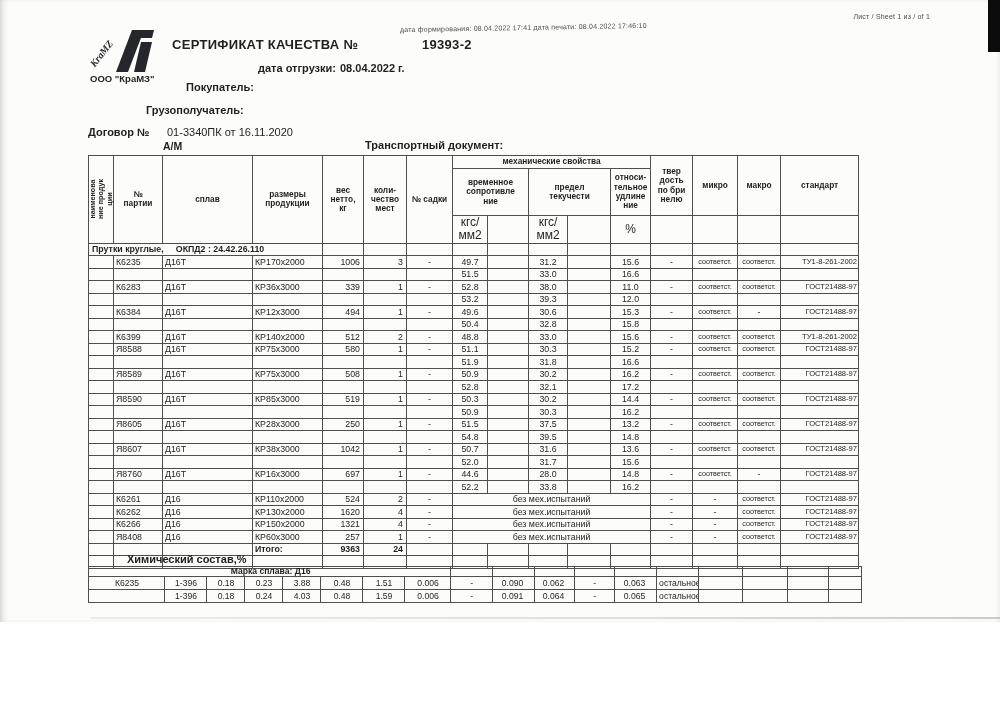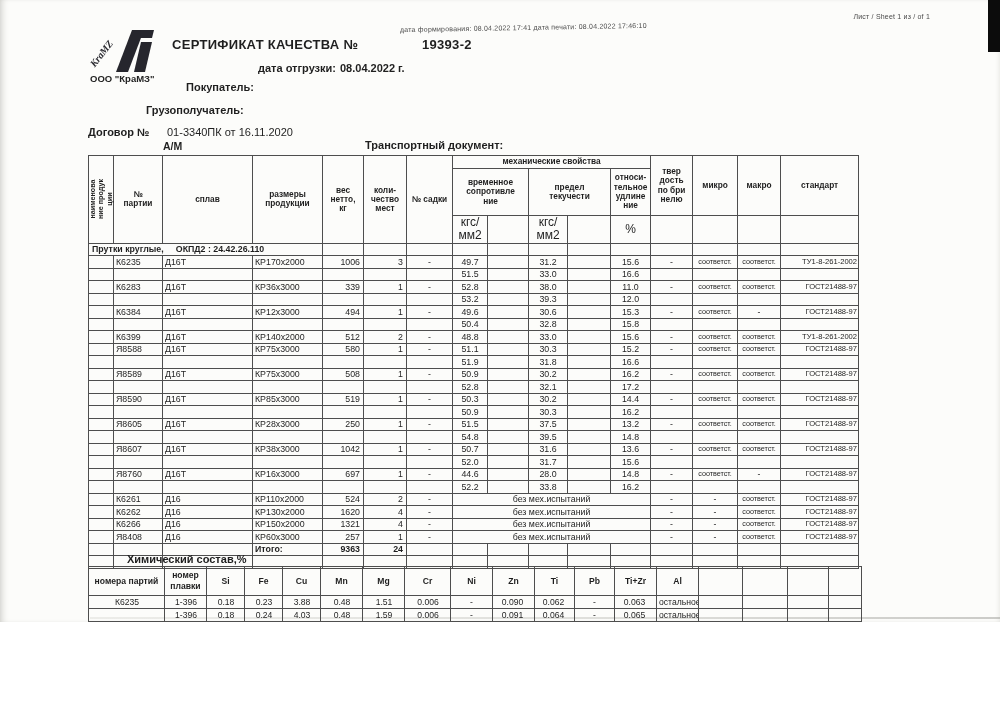--- a/index.html
+++ b/index.html
@@ -633,36 +633,28 @@
         <col style="width:40px">
         <col style="width:40px">
       <col style="width:42px">
         <col style="width:42px">
         <col style="width:44px">
         <col style="width:45px">
       <col style="width:41px">
         <col style="width:33px">
     </colgroup>
     <tbody>
-        <tr class="rh">
-          <td class="h">номера партий</td>
-          <td class="h">номер
-плавки</td>
-          <td class="h">Si</td>
-          <td class="h">Fe</td>
-          <td class="h">Cu</td>
-          <td class="h">Mn</td>
-          <td class="h">Mg</td>
-          <td class="h">Cr</td>
-          <td class="h">Ni</td>
-          <td class="h">Zn</td>
-          <td class="h">Ti</td>
-          <td class="h">Pb</td>
-          <td class="h">Ti+Zr</td>
-          <td class="h">Al</td>
+        <tr class="rm">
+          <td colspan="8" class="sec">Марка сплава: Д16</td>
+          <td></td>
+          <td></td>
+          <td></td>
+          <td></td>
+          <td></td>
+          <td></td>
           <td></td>
           <td></td>
           <td></td>
           <td></td>
         </tr>
         <tr>
           <td class="l">К6235</td>
           <td class="l">1-396</td>
           <td class="l">0.18</td>
           <td class="l">0.23</td>

